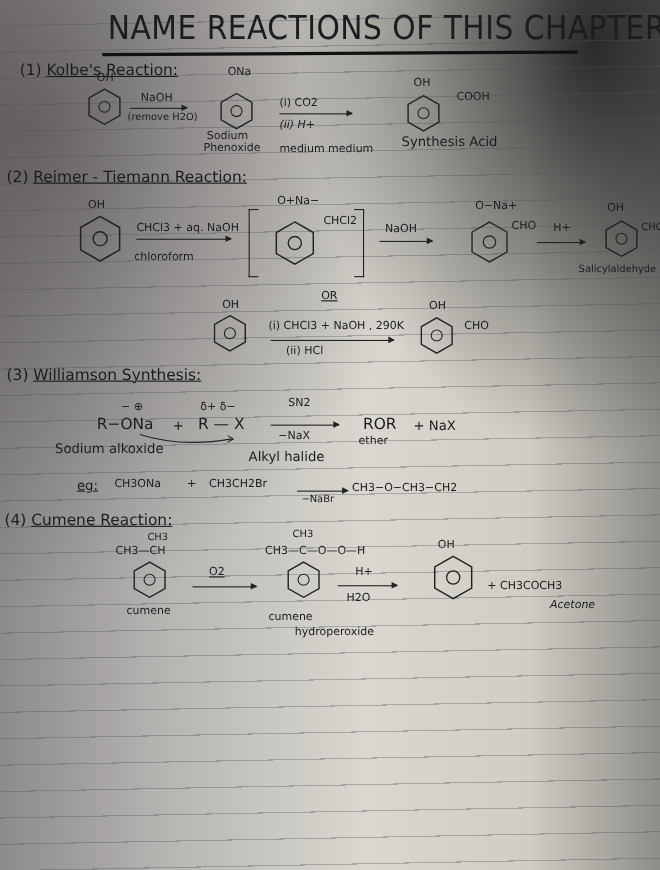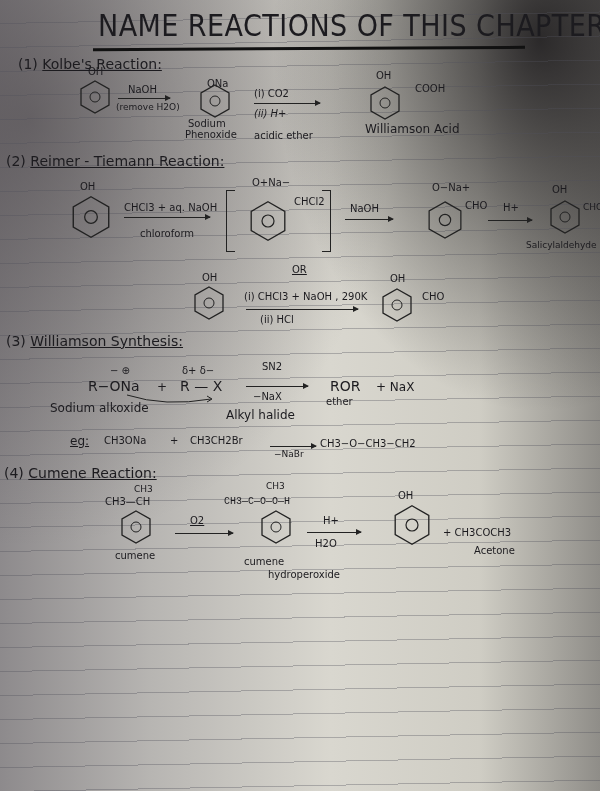--- a/index.html
+++ b/index.html
@@ -42,53 +42,53 @@
 </div>
 <div class="txt sm" style="left:88px;top:66px;">OH</div>
 <svg class="ring" style="left:80px;top:80px;" viewBox="0 0 30 34">
     <polygon points="15,1 29,9 29,25 15,33 1,25 1,9" fill="none" stroke="#222" stroke-width="1.3"></polygon>
     <circle cx="15" cy="17" r="5" fill="none" stroke="#222" stroke-width="1"></circle>
   </svg>
 <div class="txt sm" style="left:128px;top:84px;">NaOH</div>
 <div class="arrow" style="left:118px;top:98px;width:52px;"></div>
 <div class="txt sm" style="left:116px;top:102px;font-size:9px;">(remove H2O)</div>
 
-<div class="txt sm" style="left:207px;top:78px;">ONa</div>
+<div class="txt sm" style="left:207px;top:60px;">ONa</div>
 <svg class="ring" style="left:200px;top:84px;" viewBox="0 0 30 34">
     <polygon points="15,1 29,9 29,25 15,33 1,25 1,9" fill="none" stroke="#222" stroke-width="1.3"></polygon>
     <circle cx="15" cy="17" r="5" fill="none" stroke="#222" stroke-width="1"></circle>
   </svg>
 <div class="txt sm" style="left:188px;top:118px;">Sodium</div>
 <div class="txt sm" style="left:185px;top:129px;">Phenoxide</div>
 
 <div class="txt sm" style="left:254px;top:88px;">(i) CO2</div>
 <div class="arrow" style="left:254px;top:103px;width:66px;"></div>
 <div class="txt sm" style="left:254px;top:108px;font-style:italic;">(ii) H+</div>
-<div class="txt sm" style="left:254px;top:130px;">acidic ether</div>
+<div class="txt sm" style="left:254px;top:130px;">medium medium</div>
 
 <div class="txt sm" style="left:376px;top:70px;">OH</div>
 <div class="txt sm" style="left:415px;top:83px;">COOH</div>
 <svg class="ring" style="left:370px;top:86px;" viewBox="0 0 30 34">
     <polygon points="15,1 29,9 29,25 15,33 1,25 1,9" fill="none" stroke="#222" stroke-width="1.3"></polygon>
     <circle cx="15" cy="17" r="5" fill="none" stroke="#222" stroke-width="1"></circle>
   </svg>
-<div class="txt md" style="left:365px;top:122px;">Williamson Acid</div>
+<div class="txt md" style="left:365px;top:122px;">Synthesis Acid</div>
 
 <div class="txt hdr" style="left:6px;top:153px;">
   <span>(2)</span>
   <u>Reimer - Tiemann Reaction:</u>
 </div>
 <div class="txt sm" style="left:80px;top:181px;">OH</div>
 <svg class="ring" style="left:72px;top:195px;width:38px;height:44px;" viewBox="0 0 30 34">
     <polygon points="15,1 29,9 29,25 15,33 1,25 1,9" fill="none" stroke="#222" stroke-width="1.1"></polygon>
     <circle cx="15" cy="17" r="5" fill="none" stroke="#222" stroke-width="1"></circle>
   </svg>
 <div class="txt sm" style="left:124px;top:202px;">CHCl3 + aq. NaOH</div>
 <div class="arrow" style="left:124px;top:217px;width:86px;"></div>
-<div class="txt sm" style="left:140px;top:228px;">chloroform</div>
+<div class="txt sm" style="left:122px;top:228px;">chloroform</div>
 
 <div class="bracket bl" style="left:226px;top:190px;height:60px;"></div>
 <div class="txt sm" style="left:252px;top:177px;">O+Na−</div>
 <div class="txt sm" style="left:294px;top:196px;">CHCl2</div>
 <svg class="ring" style="left:250px;top:200px;width:36px;height:42px;" viewBox="0 0 30 34">
     <polygon points="15,1 29,9 29,25 15,33 1,25 1,9" fill="none" stroke="#222" stroke-width="1.1"></polygon>
     <circle cx="15" cy="17" r="5" fill="none" stroke="#222" stroke-width="1"></circle>
   </svg>
 <div class="bracket br" style="left:322px;top:190px;height:60px;"></div>
 
@@ -167,31 +167,31 @@
 <div class="txt sm" style="left:105px;top:496px;">CH3—CH</div>
 <svg class="ring" style="left:121px;top:510px;" viewBox="0 0 30 34">
     <polygon points="15,1 29,9 29,25 15,33 1,25 1,9" fill="none" stroke="#222" stroke-width="1.3"></polygon>
     <circle cx="15" cy="17" r="5" fill="none" stroke="#222" stroke-width="1"></circle>
   </svg>
 <div class="txt sm" style="left:115px;top:550px;">cumene</div>
 <div class="txt sm" style="left:190px;top:515px;text-decoration:underline;">O2</div>
 <div class="arrow" style="left:175px;top:533px;width:58px;"></div>
 
 <div class="txt sm" style="left:266px;top:481px;font-size:9px;">CH3</div>
-<div class="txt sm" style="left:224px;top:496px;font-family:Liberation Mono, monospace;">CH3—C—O—O—H</div>
+<div class="txt sm" style="left:241px;top:496px;">CH3—C—O—O—H</div>
 <svg class="ring" style="left:261px;top:510px;" viewBox="0 0 30 34">
     <polygon points="15,1 29,9 29,25 15,33 1,25 1,9" fill="none" stroke="#222" stroke-width="1.3"></polygon>
     <circle cx="15" cy="17" r="5" fill="none" stroke="#222" stroke-width="1"></circle>
   </svg>
 <div class="txt sm" style="left:244px;top:556px;">cumene</div>
 <div class="txt sm" style="left:268px;top:569px;">hydroperoxide</div>
 
 <div class="txt sm" style="left:323px;top:515px;">H+</div>
 <div class="arrow" style="left:307px;top:532px;width:54px;"></div>
 <div class="txt sm" style="left:315px;top:538px;">H2O</div>
 
 <div class="txt sm" style="left:398px;top:490px;">OH</div>
 <svg class="ring" style="left:394px;top:504px;width:36px;height:42px;" viewBox="0 0 30 34">
     <polygon points="15,1 29,9 29,25 15,33 1,25 1,9" fill="none" stroke="#222" stroke-width="1.1"></polygon>
     <circle cx="15" cy="17" r="5" fill="none" stroke="#222" stroke-width="1"></circle>
   </svg>
 <div class="txt sm" style="left:443px;top:527px;">+ CH3COCH3</div>
-<div class="txt sm" style="left:474px;top:545px;">Acetone</div>
+<div class="txt sm" style="left:500px;top:545px;font-style:italic;">Acetone</div>
 
 </body></html>

